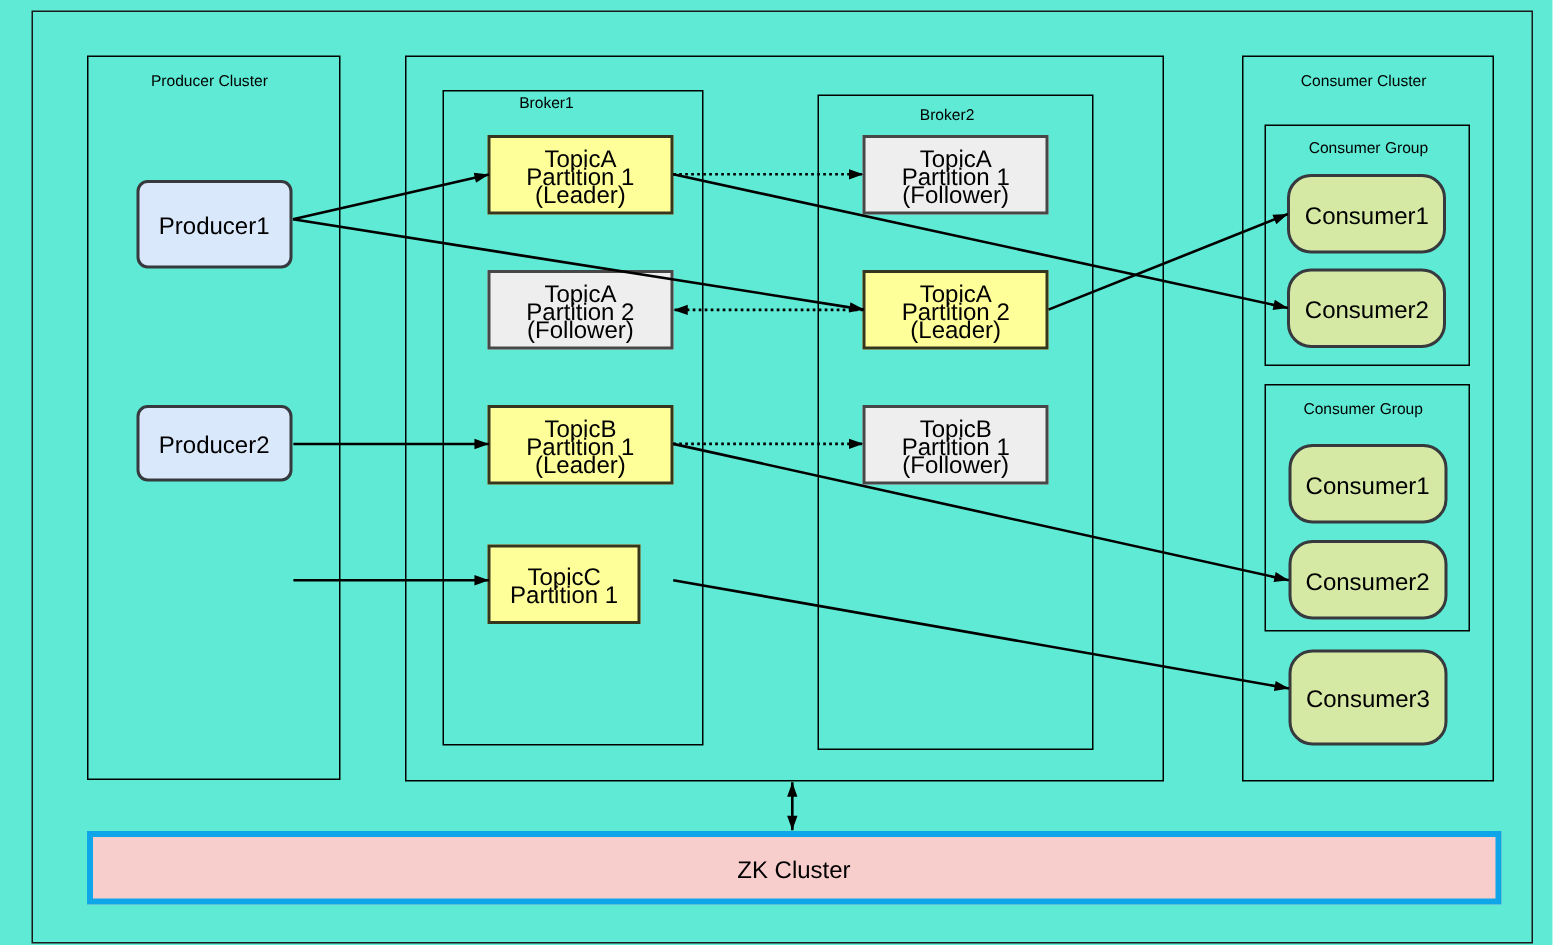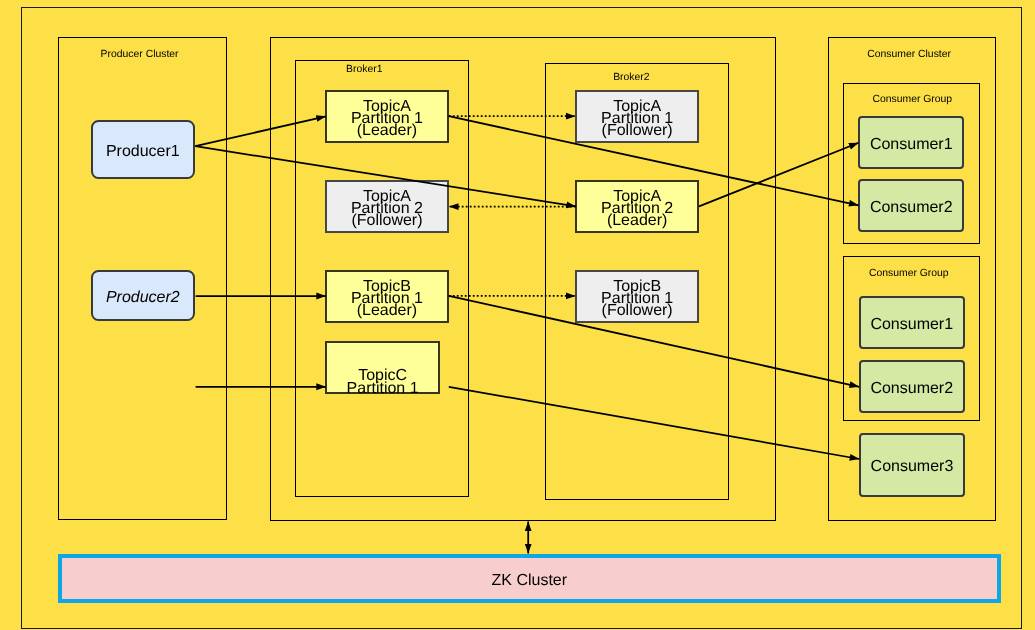--- a/index.html
+++ b/index.html
@@ -1,32 +1,32 @@
 <!DOCTYPE html>
 <html><head>
 <meta charset="utf-8">
 <title>Kafka Cluster Architecture</title>
 <style>
   html,body{margin:0;padding:0;background:#ffffff;}
   body{width:1035px;height:630px;overflow:hidden;
        font-family:"Liberation Sans", sans-serif;
        -webkit-font-smoothing:antialiased;
        text-rendering:geometricPrecision;}
-  #canvas{position:relative;width:1035px;height:630px;background:#fde047;}
+  #canvas{position:relative;width:1035px;height:630px;background:#5eead4;}
   .frame{position:absolute;box-sizing:border-box;border:1px solid #000;background:transparent;}
   .frame-label{position:absolute;text-align:center;color:#000;font-size:10.4px;
        line-height:12.3px;white-space:nowrap;}
   .node{position:absolute;box-sizing:border-box;display:flex;flex-direction:column;
         align-items:center;justify-content:center;text-align:center;
         font-size:16px;line-height:12.3px;color:#000;}
   .node .txt{display:block;white-space:nowrap;position:relative;top:2.9px;}
   .leader{background:#ffff99;border:2px solid #36361f;}
   .follower{background:#eeeeee;border:2px solid #474747;}
   .producer{background:#dae8fc;border:2px solid #36393d;border-radius:7.5px;}
-  .consumer{background:#d5e8a4;border:2px solid #36393d;border-radius:4px;}
+  .consumer{background:#d5e8a4;border:2px solid #36393d;border-radius:16px;}
   .zk{background:#f8cecc;border:4px solid #0ea5e9;}
   .pageborder{position:absolute;box-sizing:border-box;border:1px solid #1a1a1a;}
   svg#wires{position:absolute;left:0;top:0;width:1035px;height:630px;overflow:visible;}
 </style>
 </head>
 <body>
 
 <div id="canvas">
 <div class="pageborder" style="left:21.2px;top:7.3px;width:1000.6px;height:621.3px;"></div>
 <div class="frame" style="left:58.3px;top:36.5px;width:168.3px;height:483.4px;"></div>
@@ -38,39 +38,39 @@
 <div class="frame" style="left:843.2px;top:256.3px;width:137px;height:164.4px;"></div>
 <div class="frame-label" style="left:139.6px;top:49.3px;width:300px;margin-left:-150px;">Producer Cluster</div>
 <div class="frame-label" style="left:364.3px;top:64px;width:300px;margin-left:-150px;">Broker1</div>
 <div class="frame-label" style="left:631.4px;top:72.3px;width:300px;margin-left:-150px;">Broker2</div>
 <div class="frame-label" style="left:909.1px;top:49.2px;width:300px;margin-left:-150px;">Consumer Cluster</div>
 <div class="frame-label" style="left:912.3px;top:93.8px;width:300px;margin-left:-150px;">Consumer Group</div>
 <div class="frame-label" style="left:908.8px;top:268.1px;width:300px;margin-left:-150px;">Consumer Group</div>
 <div class="node producer" style="left:90.5px;top:119.8px;width:104.6px;height:59px;">
       <span class="txt">Producer1</span>
     </div>
-<div class="node producer" style="left:90.5px;top:270px;width:104.6px;height:51.4px;font-style:italic;">
+<div class="node producer" style="left:90.5px;top:270px;width:104.6px;height:51.4px;">
       <span class="txt">Producer2</span>
     </div>
 <div class="node leader" style="left:325.1px;top:89.9px;width:123.7px;height:53px;">
       <span class="txt">TopicA</span>
       <span class="txt">Partition 1</span>
       <span class="txt">(Leader)</span>
     </div>
 <div class="node follower" style="left:325.1px;top:179.8px;width:123.7px;height:53.3px;">
       <span class="txt">TopicA</span>
       <span class="txt">Partition 2</span>
       <span class="txt">(Follower)</span>
     </div>
 <div class="node leader" style="left:325.1px;top:269.9px;width:123.7px;height:52.8px;">
       <span class="txt">TopicB</span>
       <span class="txt">Partition 1</span>
       <span class="txt">(Leader)</span>
     </div>
-<div class="node leader" style="left:325.1px;top:341px;width:115px;height:53px;justify-content:flex-end;">
+<div class="node leader" style="left:325.1px;top:363px;width:102px;height:53px;">
       <span class="txt">TopicC</span>
       <span class="txt">Partition 1</span>
     </div>
 <div class="node follower" style="left:575.3px;top:89.9px;width:123.7px;height:53px;">
       <span class="txt">TopicA</span>
       <span class="txt">Partition 1</span>
       <span class="txt">(Follower)</span>
     </div>
 <div class="node leader" style="left:575.3px;top:179.8px;width:123.7px;height:53.3px;">
       <span class="txt">TopicA</span>

